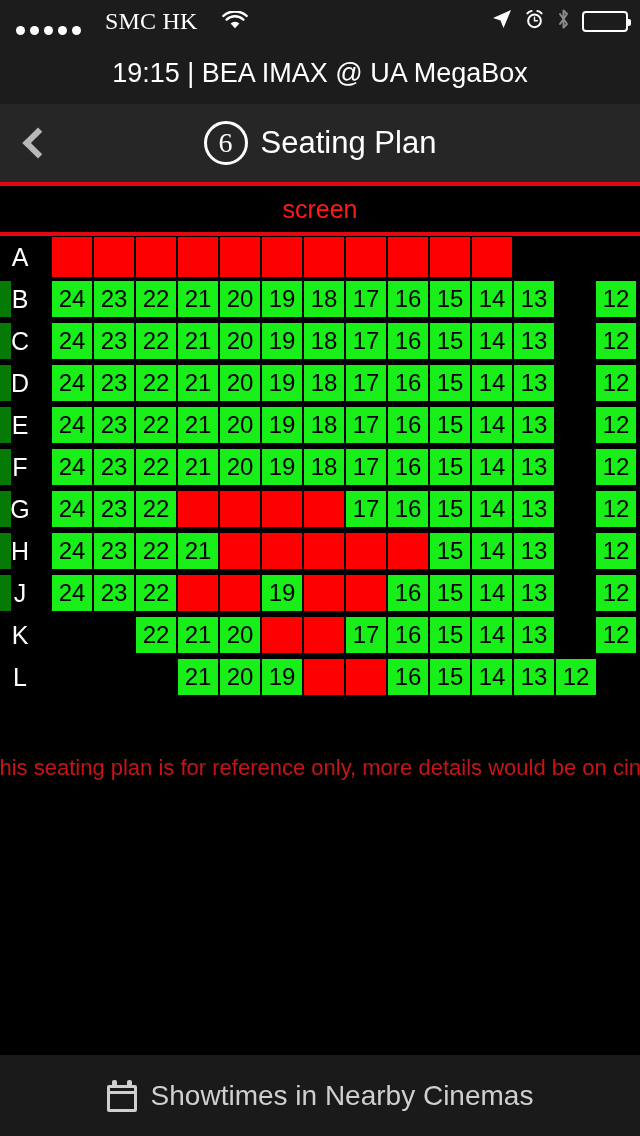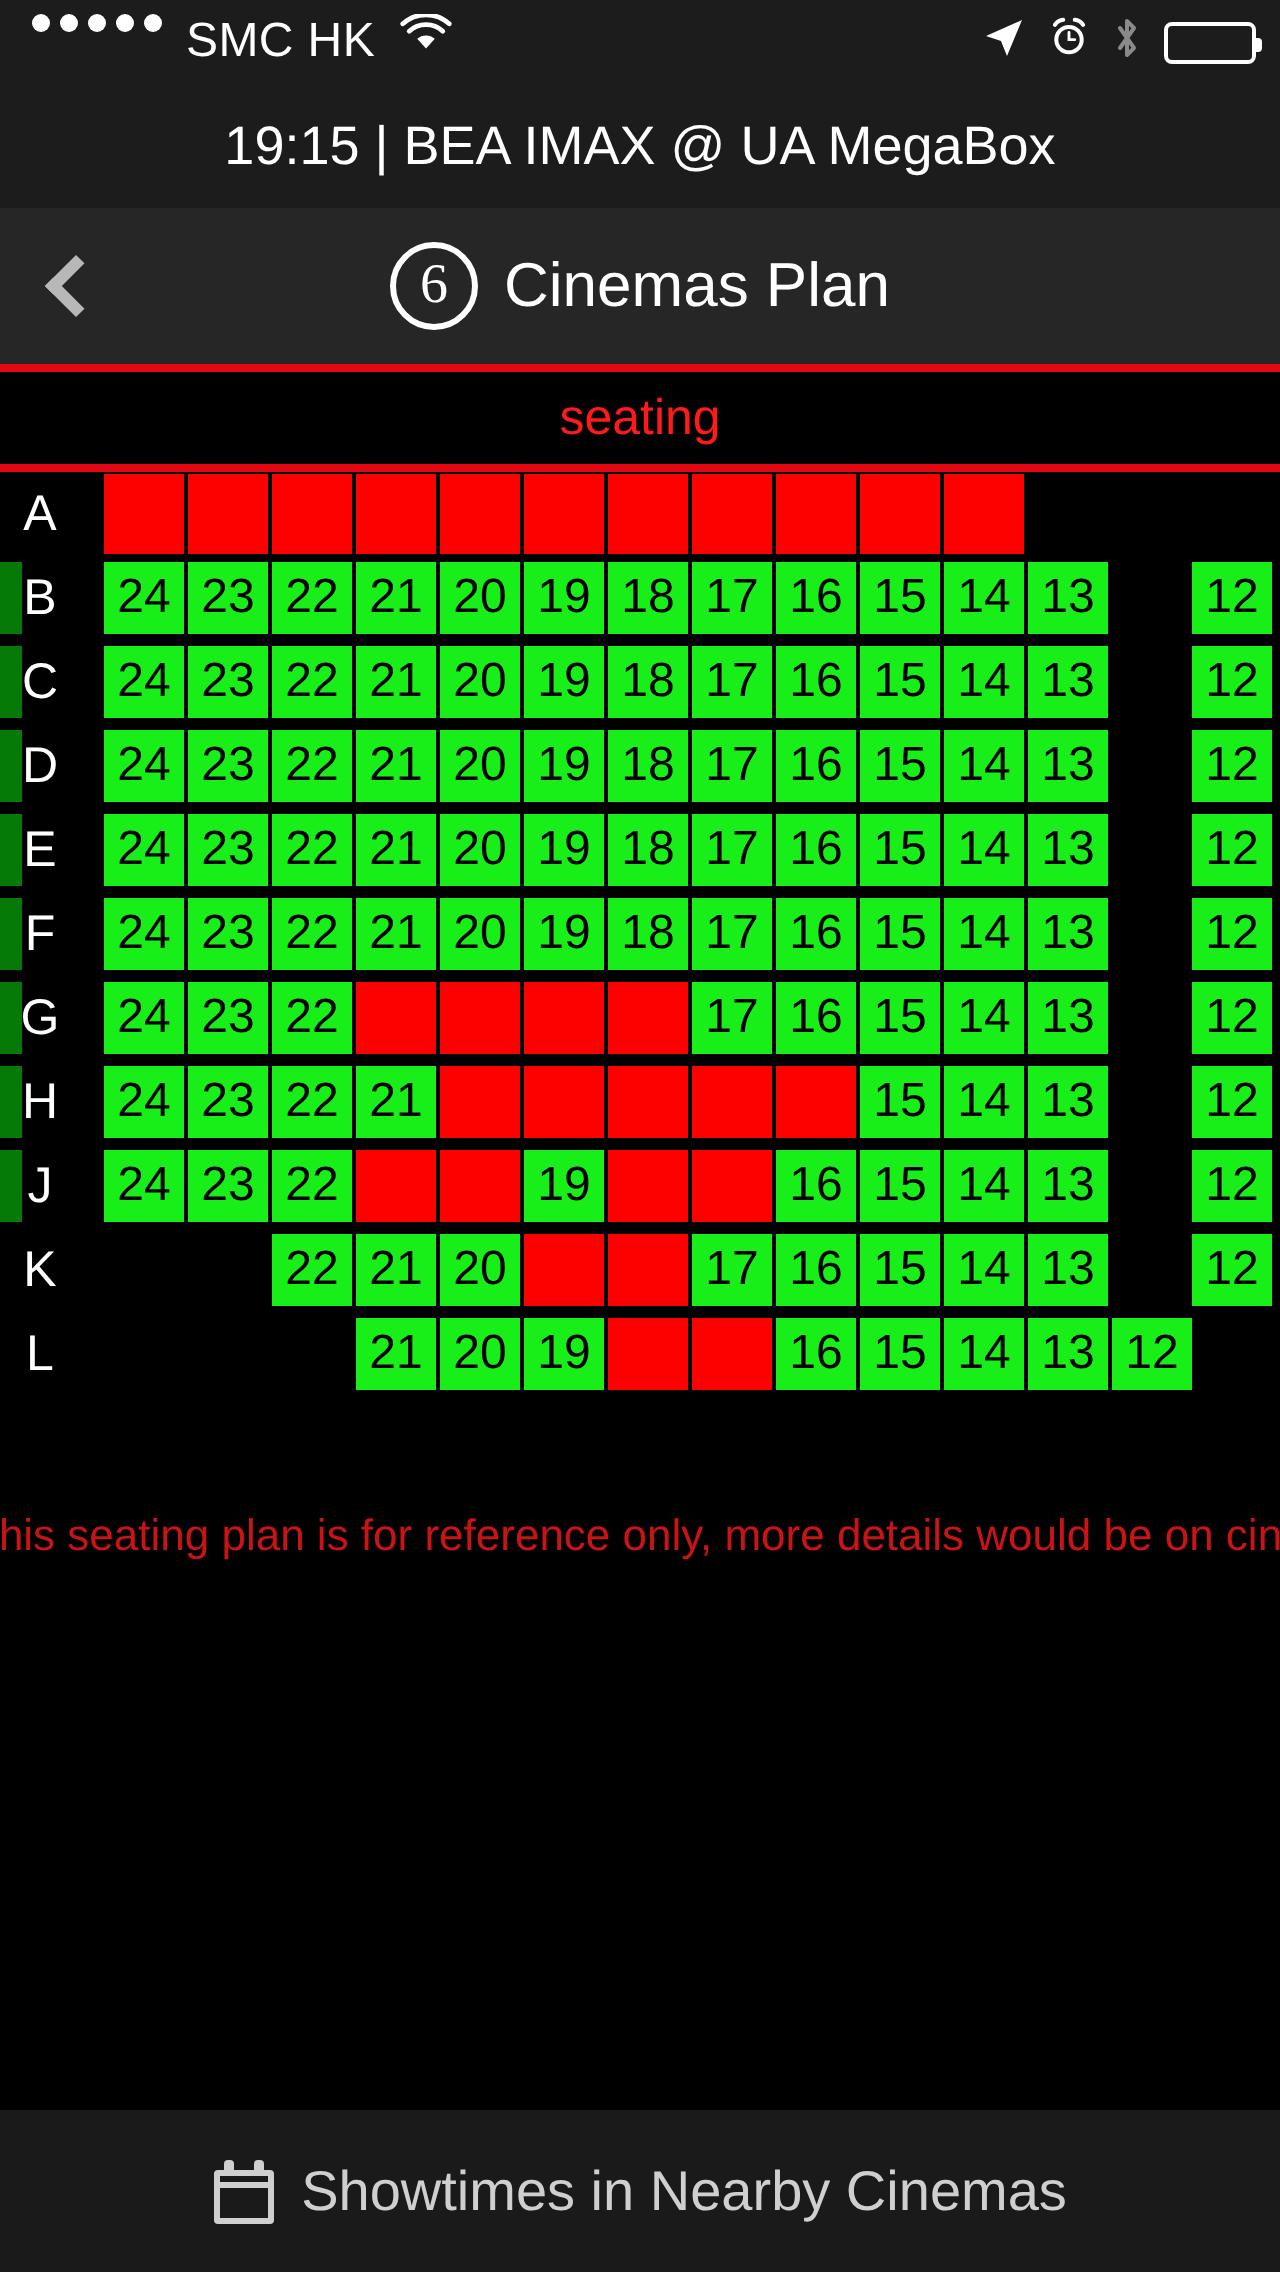--- a/index.html
+++ b/index.html
@@ -11,21 +11,21 @@
     overflow:hidden;
   }
   #app { position:relative; width:640px; height:1136px; background:#000; overflow:hidden; }
 
   
   .statusbar {
     position:absolute; top:0; left:0; width:640px; height:42px;
     background:#1c1c1c; color:#fff;
     display:flex; align-items:center;
   }
-  .sb-left { display:flex; align-items:flex-start; margin-left:16px; gap:12px; }
+  .sb-left { display:flex; align-items:flex-end; margin-left:16px; gap:24px;font-family:Liberation Serif, serif; }
   .dots { display:flex; gap:5px; align-items:center; }
   .dots i { width:9px; height:9px; border-radius:50%; background:#fff; display:block; }
   .carrier { font-size:24px; letter-spacing:.2px; }
   .sb-center {
     position:absolute; left:0; right:0; text-align:center;
     font-size:24px; font-weight:bold; pointer-events:none;
   }
   .sb-right {
     margin-left:auto; margin-right:12px;
     display:flex; align-items:center; gap:11px;
@@ -189,26 +189,26 @@
   </div>
 
   <div class="subtitle">19:15 | BEA IMAX @ UA MegaBox</div>
 
   <div class="navbar">
     <button class="back-btn">
       <span class="chev"></span>
     </button>
     <div class="nav-title">
       <span class="house-badge">6</span>
-      <span class="ttl">Cinemas Plan</span>
+      <span class="ttl">Seating Plan</span>
     </div>
   </div>
 
   <div class="screen-band">
-    <span>seating</span>
+    <span>screen</span>
   </div>
 
   <div class="plan" id="seat-plan">
       <div class="seat-row" style="top: 0px;">
         <div class="row-label">A</div>
         <div class="seat rowA" style="left: 52px;"></div>
         <div class="seat rowA" style="left: 94px;"></div>
         <div class="seat rowA" style="left: 136px;"></div>
         <div class="seat rowA" style="left: 178px;"></div>
         <div class="seat rowA" style="left: 220px;"></div>

